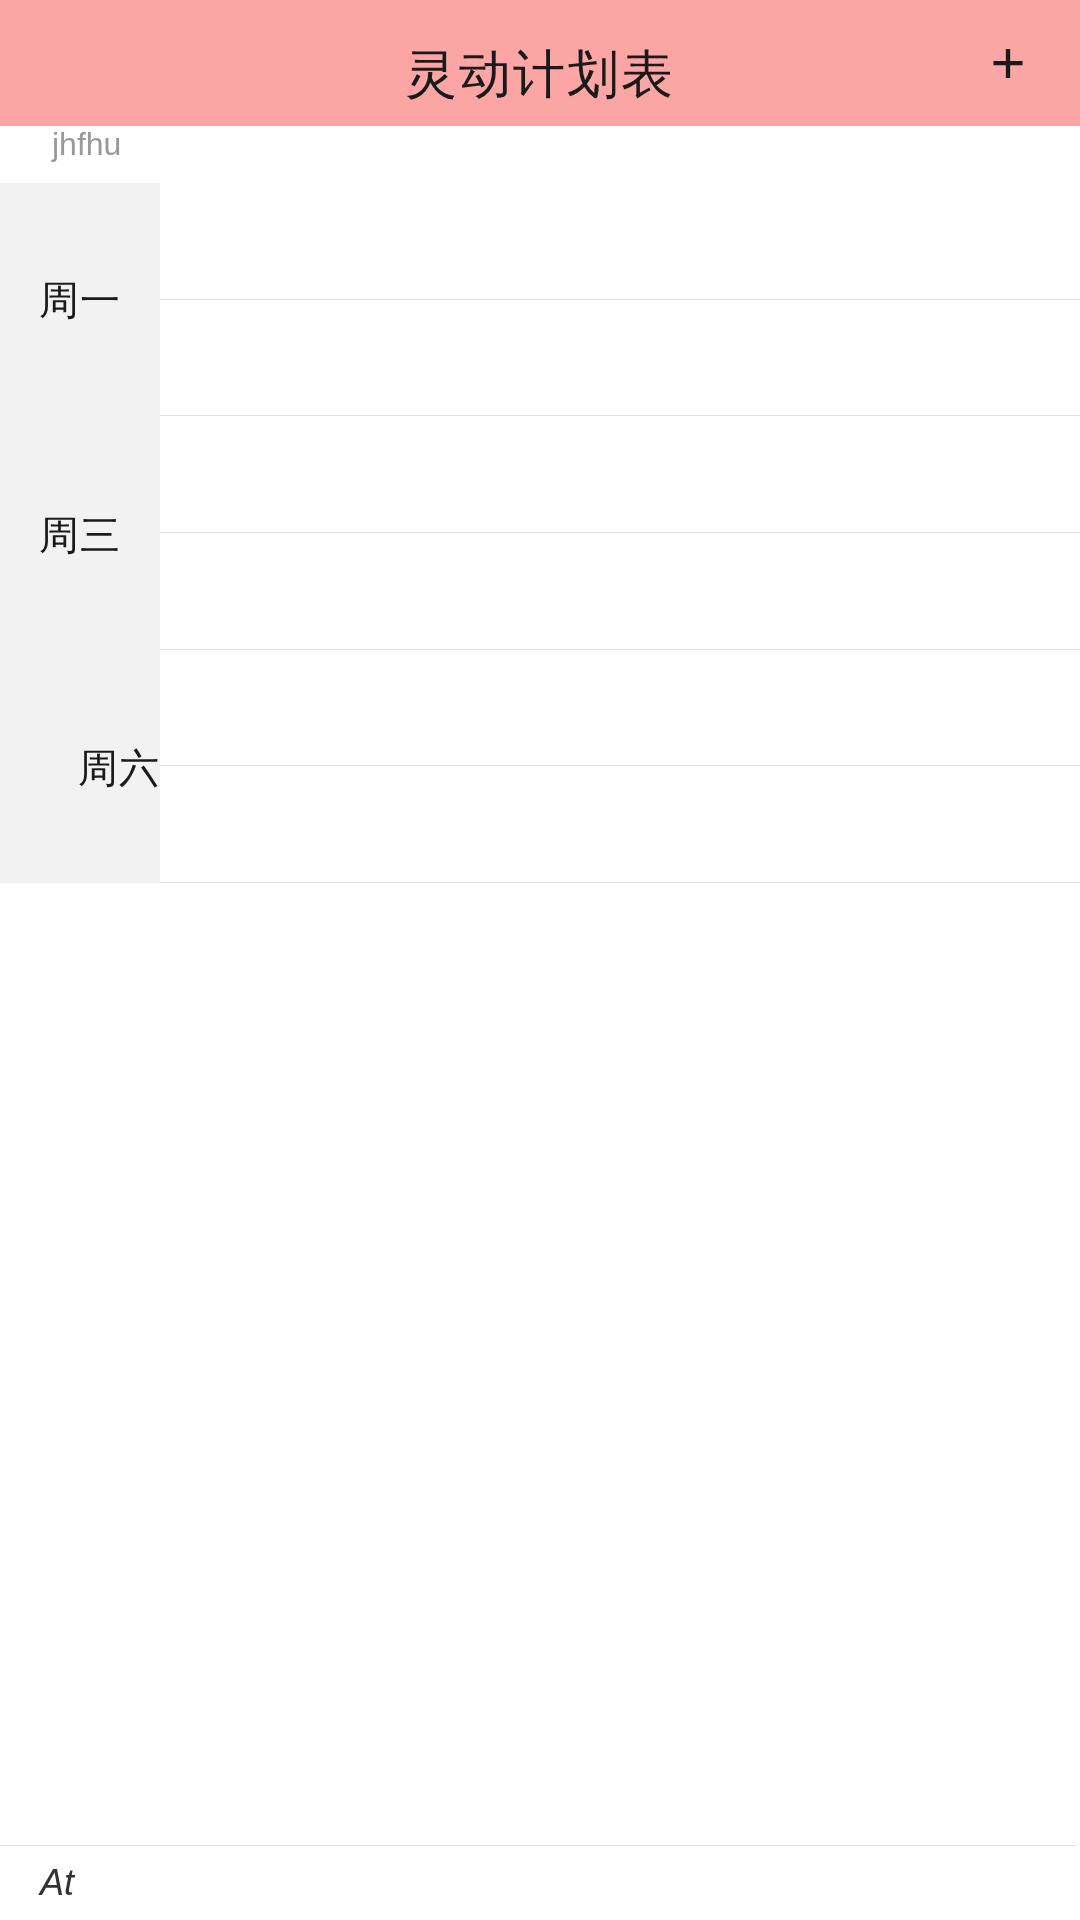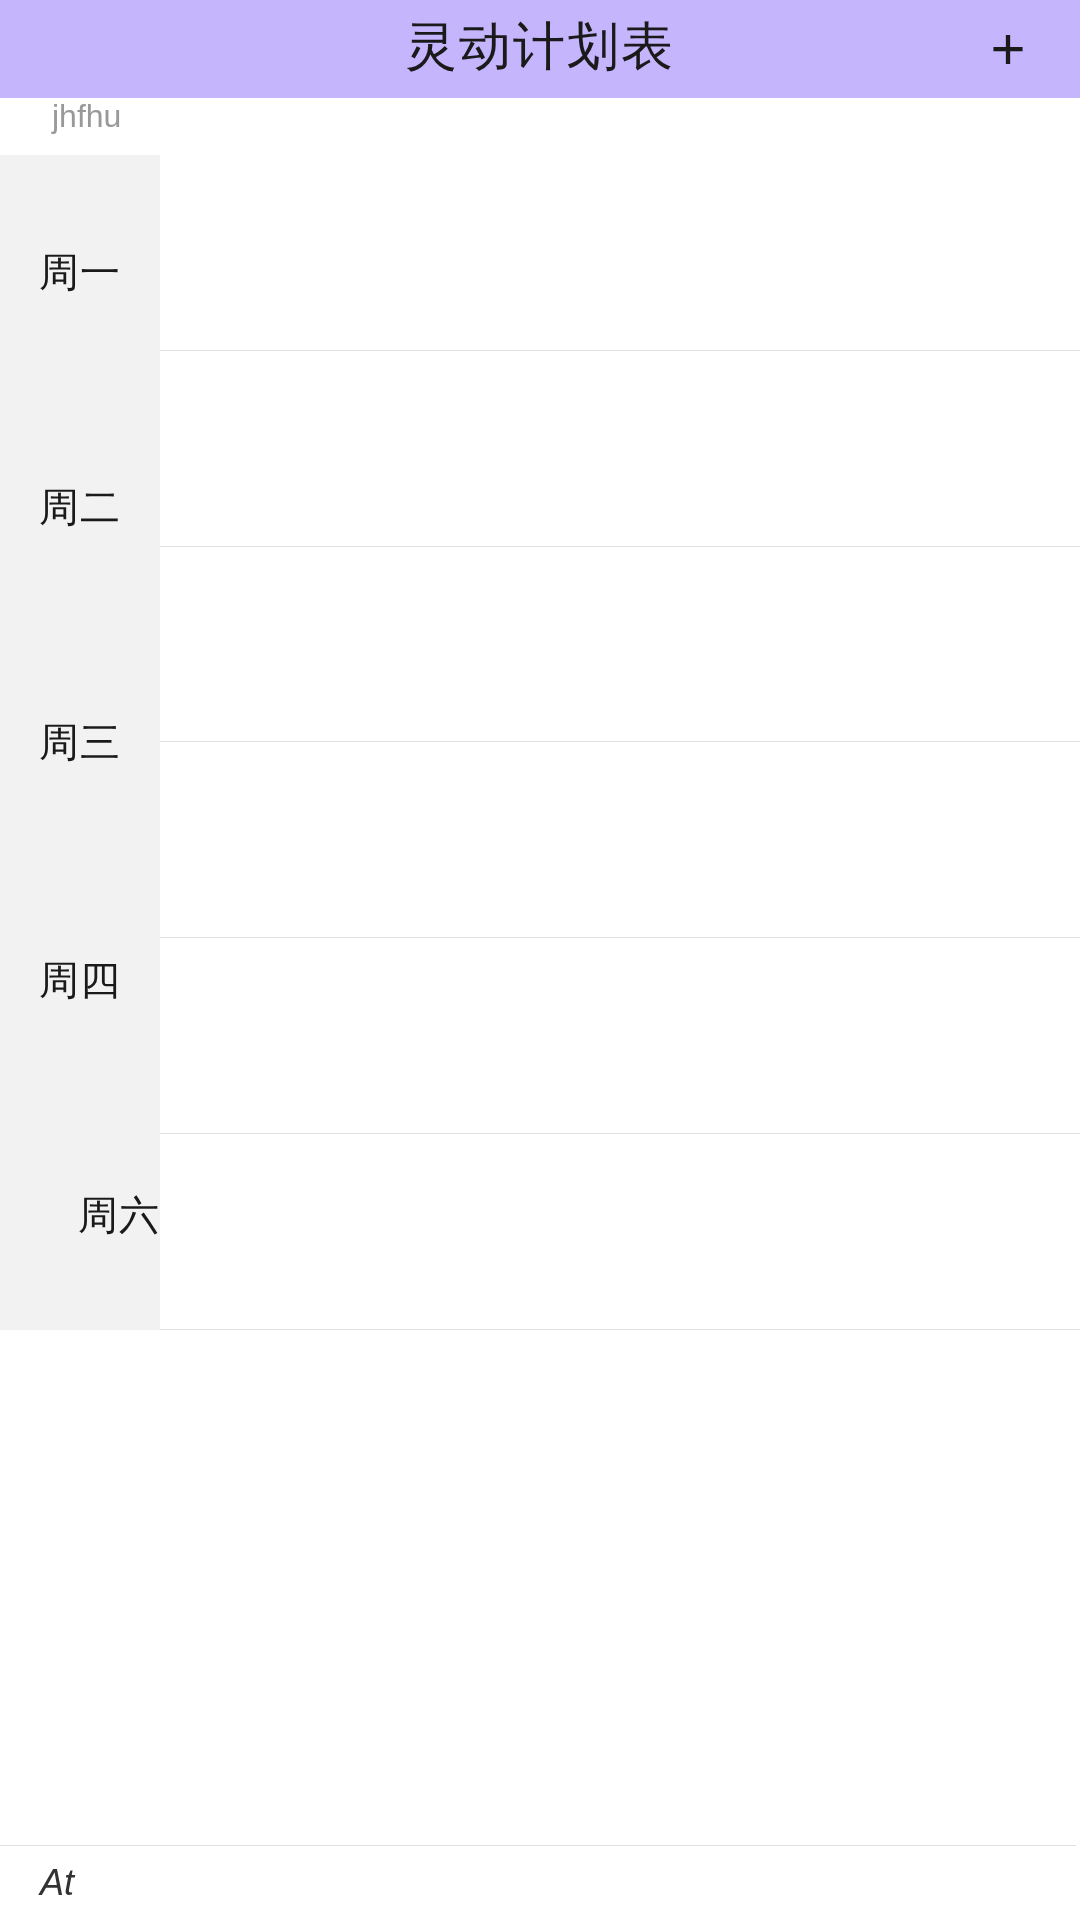--- a/index.html
+++ b/index.html
@@ -16,22 +16,22 @@
       font-family: -apple-system, "PingFang SC", "Helvetica Neue", sans-serif;
       overflow-x: hidden;
     }
 
     
     .header {
       display: flex;
       align-items: center;
       justify-content: center;
       position: relative;
-      padding: 12px 40px 16px 40px;
-      background: #c4b5fd;
+      padding: 40px 40px 16px 40px;
+      background: #fca5a5;
       border-bottom: none;
     }
 
     .header-title {
       font-size: 52px;
       font-weight: 500;
       color: #1a1a1a;
       letter-spacing: 2px;
       text-align: center;
     }
@@ -150,28 +150,22 @@
 </div>
 
 <div class="subtitle">jhfhu</div>
 
 <div class="schedule-container">
 
   <div class="sidebar">
     <div class="sidebar-day sidebar-day-1">
       <span class="sidebar-day-label">周一</span>
     </div>
-    <div class="sidebar-day sidebar-day-2">
-      <span class="sidebar-day-label">周二</span>
-    </div>
     <div class="sidebar-day sidebar-day-3">
       <span class="sidebar-day-label">周三</span>
-    </div>
-    <div class="sidebar-day sidebar-day-4">
-      <span class="sidebar-day-label">周四</span>
     </div>
     <div class="sidebar-day sidebar-day-6">
       <span class="sidebar-day-label">周六</span>
     </div>
   </div>
 
   <div class="content-area">
     <div class="day-row row-height-1"></div>
     <div class="day-row row-height-2"></div>
     <div class="day-row row-height-3"></div>

